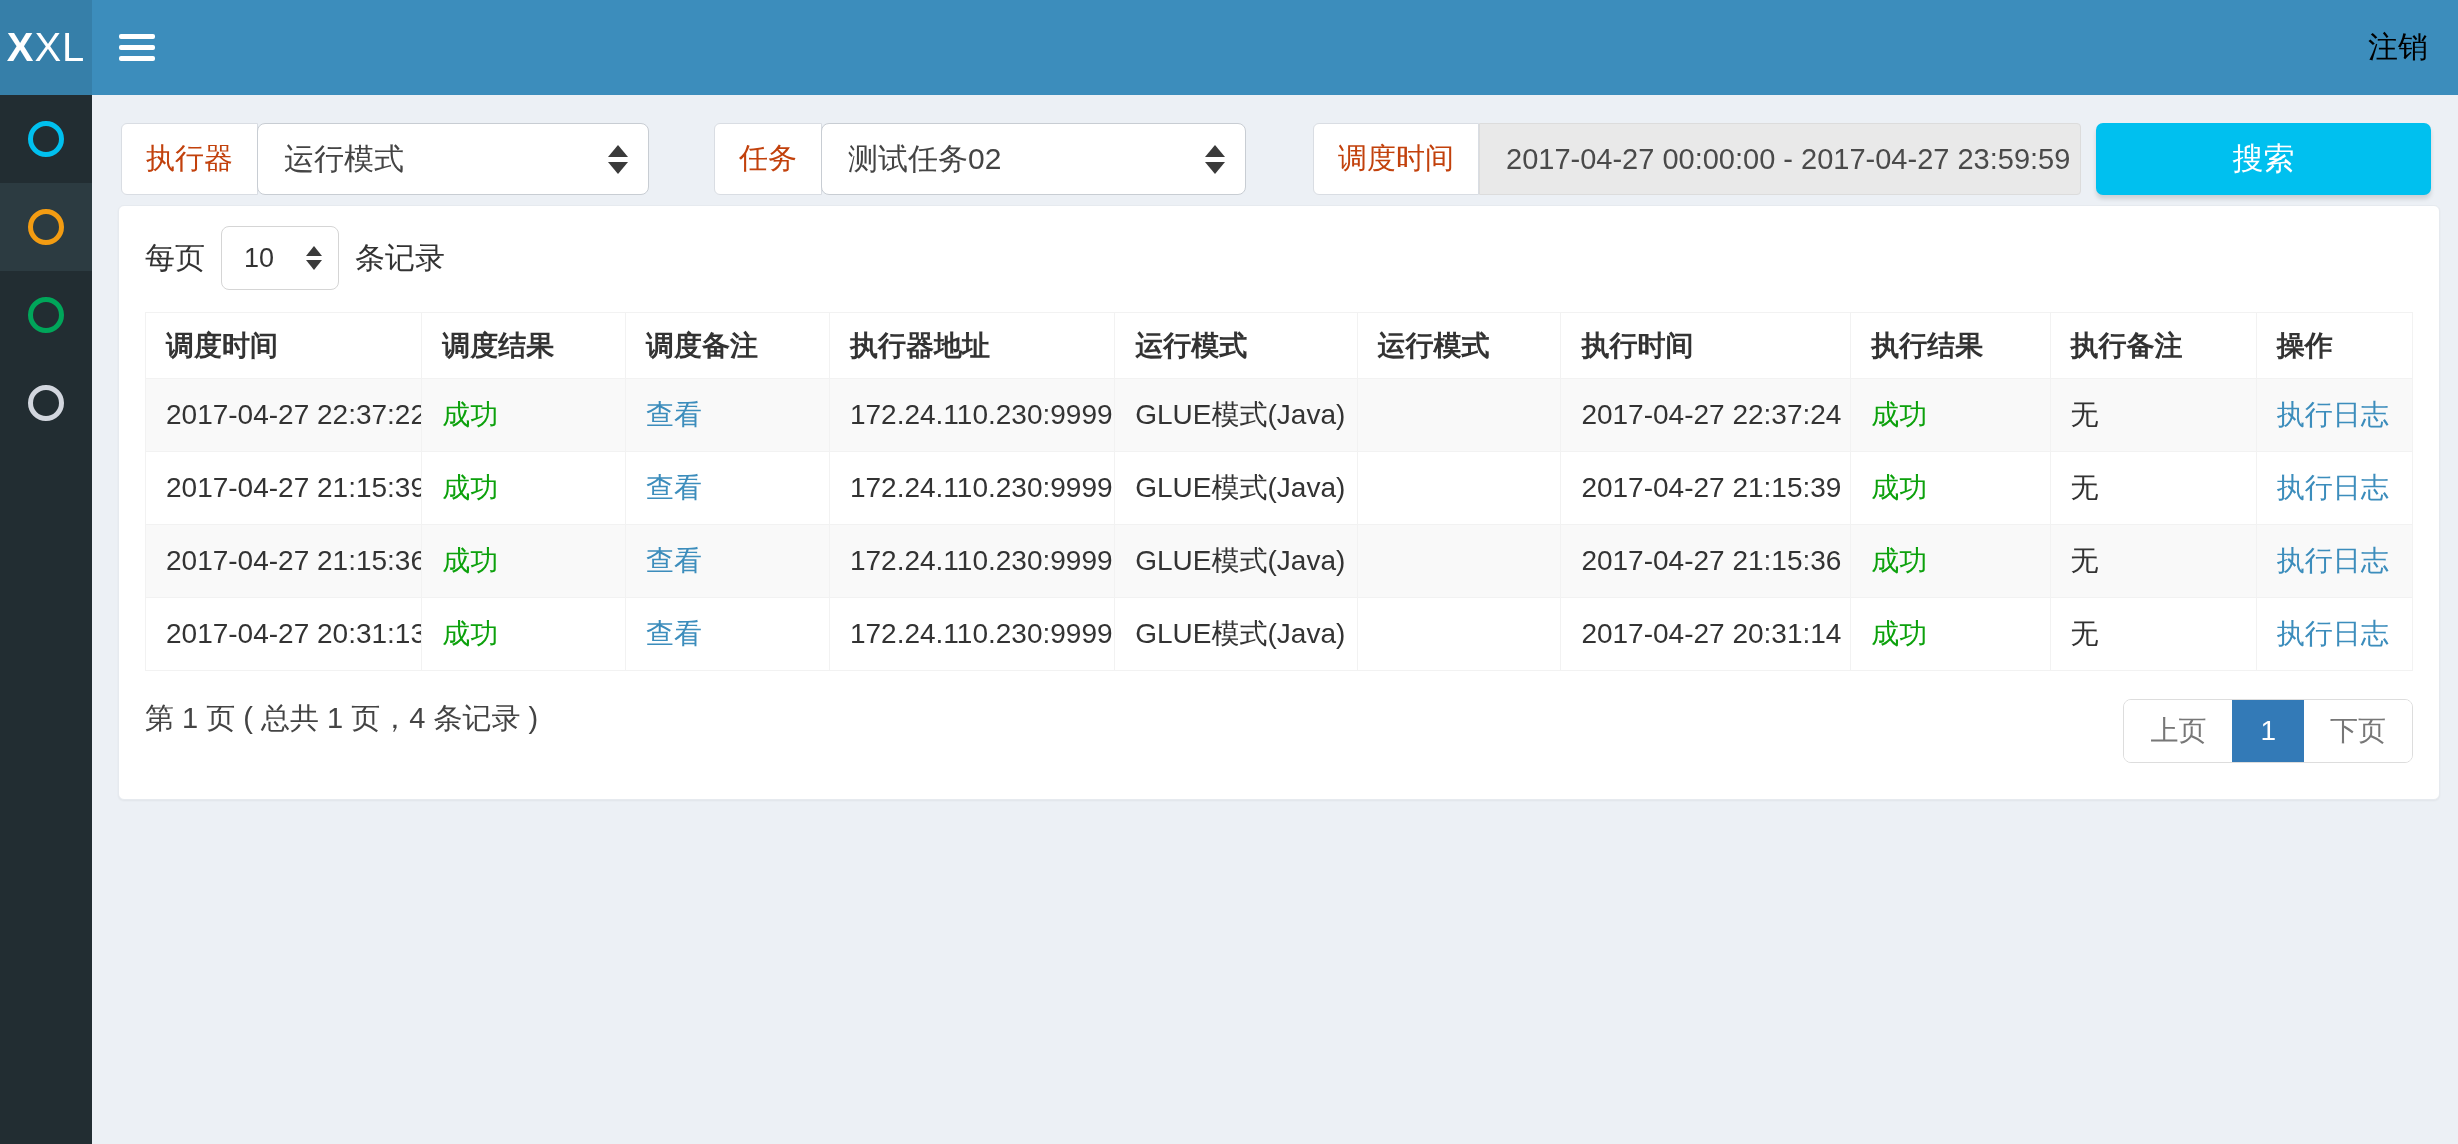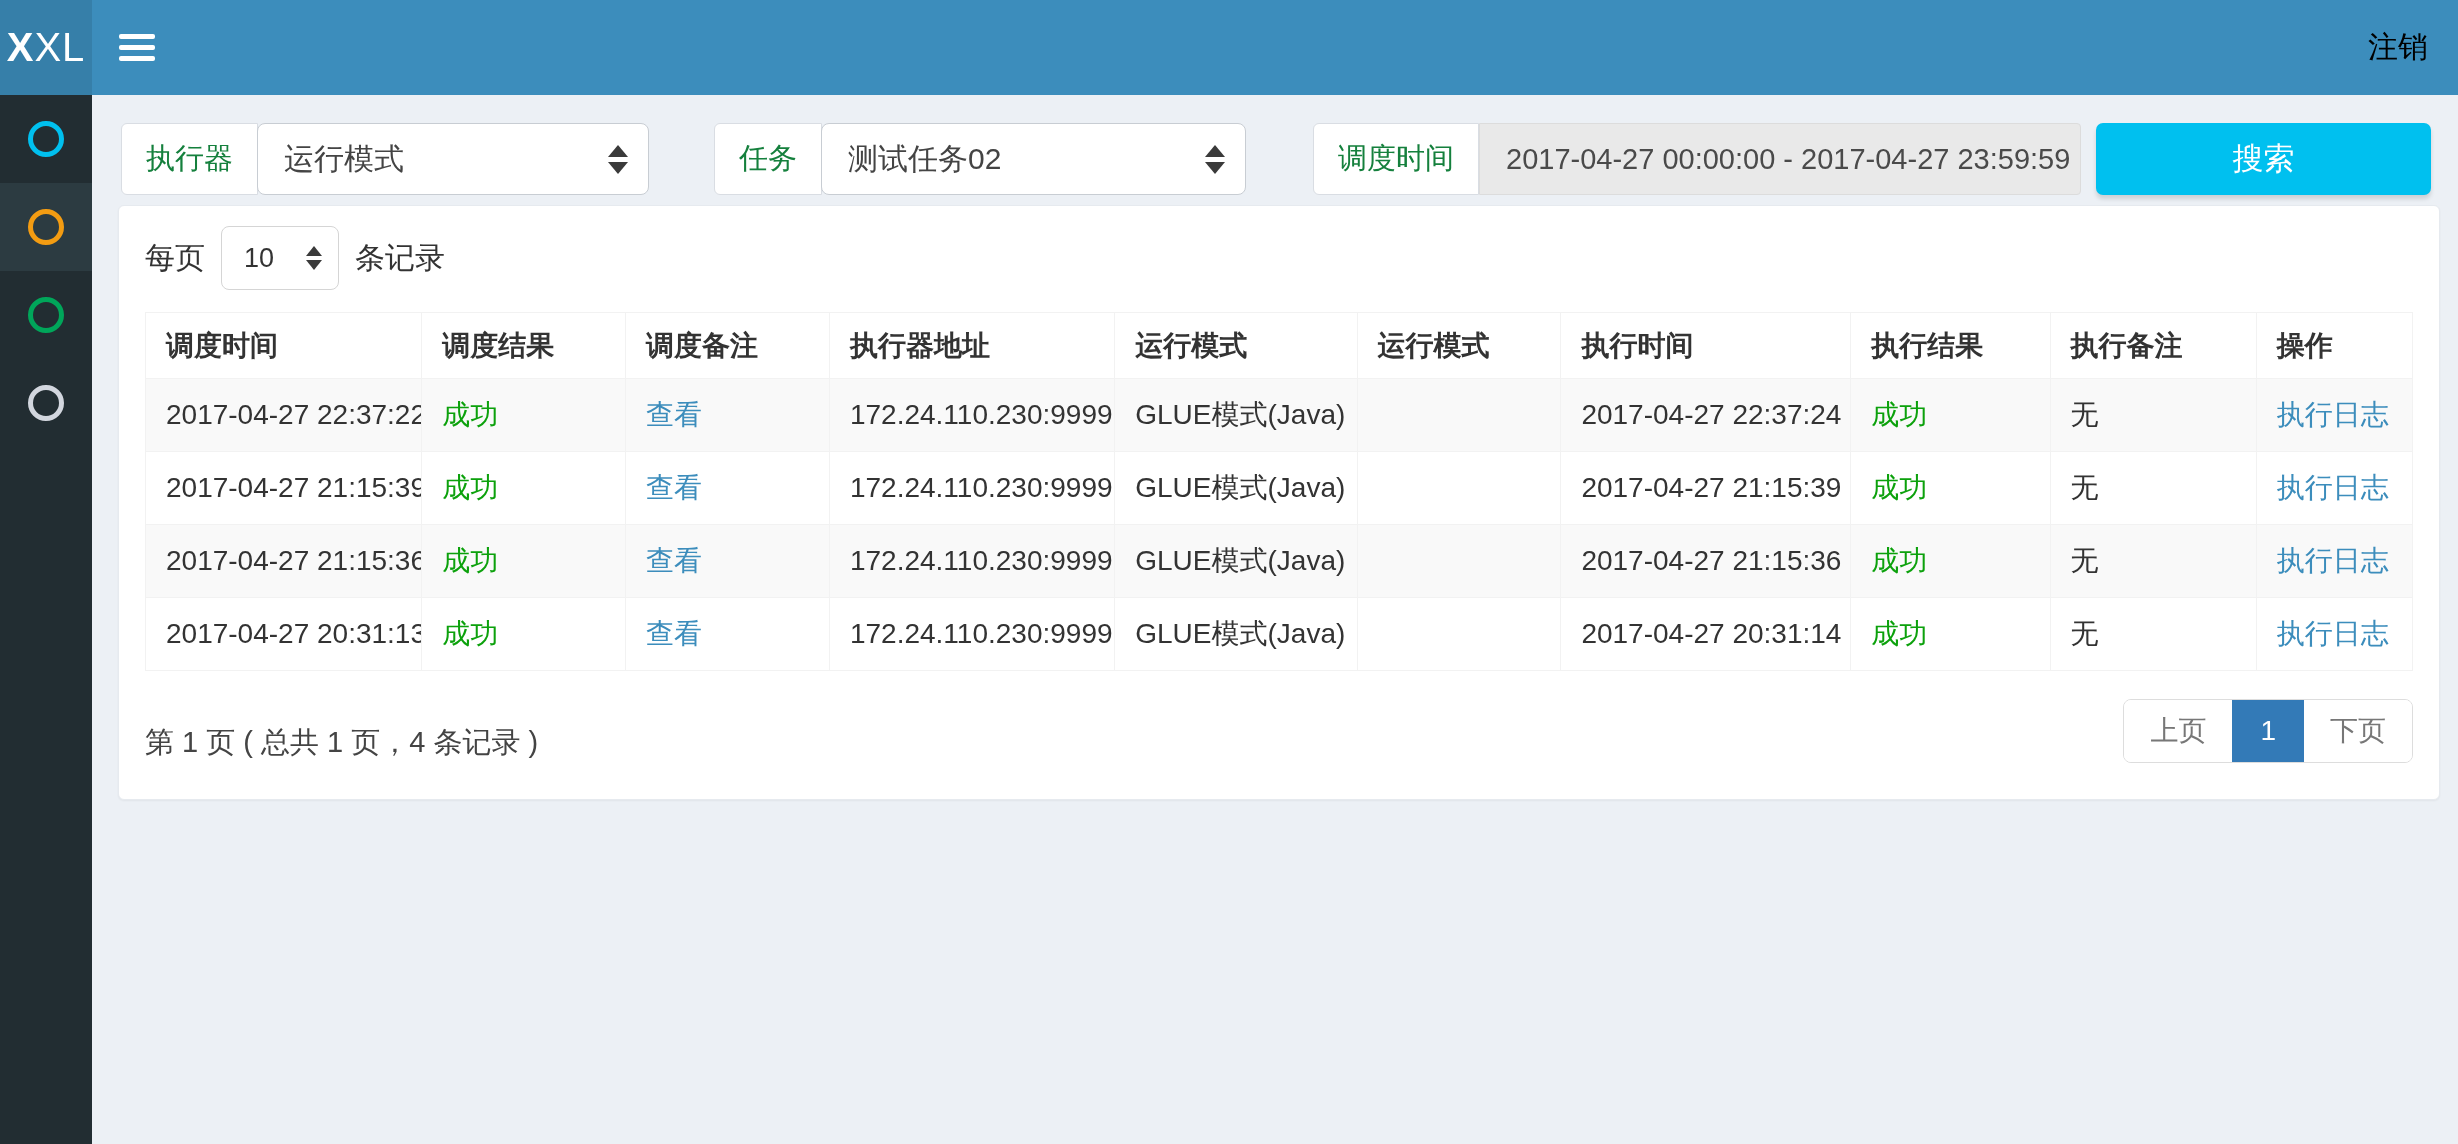--- a/index.html
+++ b/index.html
@@ -24,21 +24,21 @@
 
   
   .content { position:absolute; left:92px; top:95px; width:2366px; height:1049px; }
   .content-header { padding:22px 28px 0 29px; display:flex; align-items:baseline; }
   .content-header h1 { font-size:46px; color:#333; font-weight:bold; }
   .content-header .sub { font-size:29px; color:#818181; margin-left:14px; font-weight:normal; }
 
   
   .filter-row { display:flex; align-items:center; margin:28px 27px 0 29px; height:72px; }
   .igroup { display:flex; align-items:stretch; height:72px; }
-  .addon { background:#fff; border:1px solid #d9dde3; border-radius:6px 0 0 6px; display:flex; align-items:center; padding:16px 24px; font-size:29px; color:#15803d; white-space:nowrap; }
+  .addon { background:#fff; border:1px solid #d9dde3; border-radius:6px 0 0 6px; display:flex; align-items:center; padding:16px 24px; font-size:29px; color:#c2410c; white-space:nowrap; }
   .sel { display:flex; align-items:center; background:#fff; border:1px solid #c8cdd3; border-radius:8px; margin-left:-1px; padding:0 20px 0 26px; cursor:pointer; }
   .sel .val { font-size:30px; color:#444; white-space:nowrap; }
   .arrows { margin-left:auto; display:flex; flex-direction:column; gap:5px; padding-left:24px; }
   .tri-up { width:0; height:0; border-left:10px solid transparent; border-right:10px solid transparent; border-bottom:12px solid #3a3a3a; }
   .tri-down { width:0; height:0; border-left:10px solid transparent; border-right:10px solid transparent; border-top:12px solid #3a3a3a; }
   .sel1 { width:392px; }
   .sel2 { width:425px; }
   .date-input { width:602px; background:#e9e9e9; border:1px solid #dcdcdc; border-radius:0 4px 4px 0; font-size:29px; color:#4a4a4a; padding:0 26px; display:flex; align-items:center; white-space:nowrap; cursor:default; }
   .gap1 { width:65px; } .gap2 { width:67px; }
   .search-btn { margin-left:auto; width:335px; height:72px; background:#00c0ef; border:none; border-radius:7px; color:#fff; font-size:31px; cursor:pointer; box-shadow:0 4px 4px rgba(0,0,0,0.13); font-family:inherit; }
@@ -53,21 +53,21 @@
   .stepper .tri-down { border-left-width:8px; border-right-width:8px; border-top-width:10px; }
 
   table { width:100%; border-collapse:collapse; table-layout:fixed; margin-top:22px; }
   th,td { border:1px solid #f2f2f2; padding:0 20px; font-size:28px; text-align:left; color:#333; white-space:nowrap; overflow:hidden; }
   th { height:66px; font-weight:bold; background:#fff; }
   td { height:73px; }
   tbody tr:nth-child(odd) { background:#f9f9f9; }
   .ok { color:#0ca10c; }
   .lnk { color:#3c8dbc; cursor:pointer; }
 
-  .panel-footer-row { display:flex; align-items:flex-end; justify-content:space-between; margin-top:28px; }
+  .panel-footer-row { display:flex; align-items:flex-start; justify-content:space-between; margin-top:28px; }
   .summary { font-size:29px; color:#444; }
   .pagination { display:flex; border:1px solid #ddd; border-radius:8px; overflow:hidden; background:#fff; }
   .page-btn { height:62px; display:flex; align-items:center; justify-content:center; font-size:28px; color:#777; padding:0 26px; cursor:pointer; background:#fff; }
   .page-btn.mid { border-left:1px solid #ddd; border-right:1px solid #ddd; }
   .page-btn.active { background:#337ab7; color:#fff; border:none; padding:0 28px; }
 </style>
 </head>
 <body>
 
 <header class="navbar">

